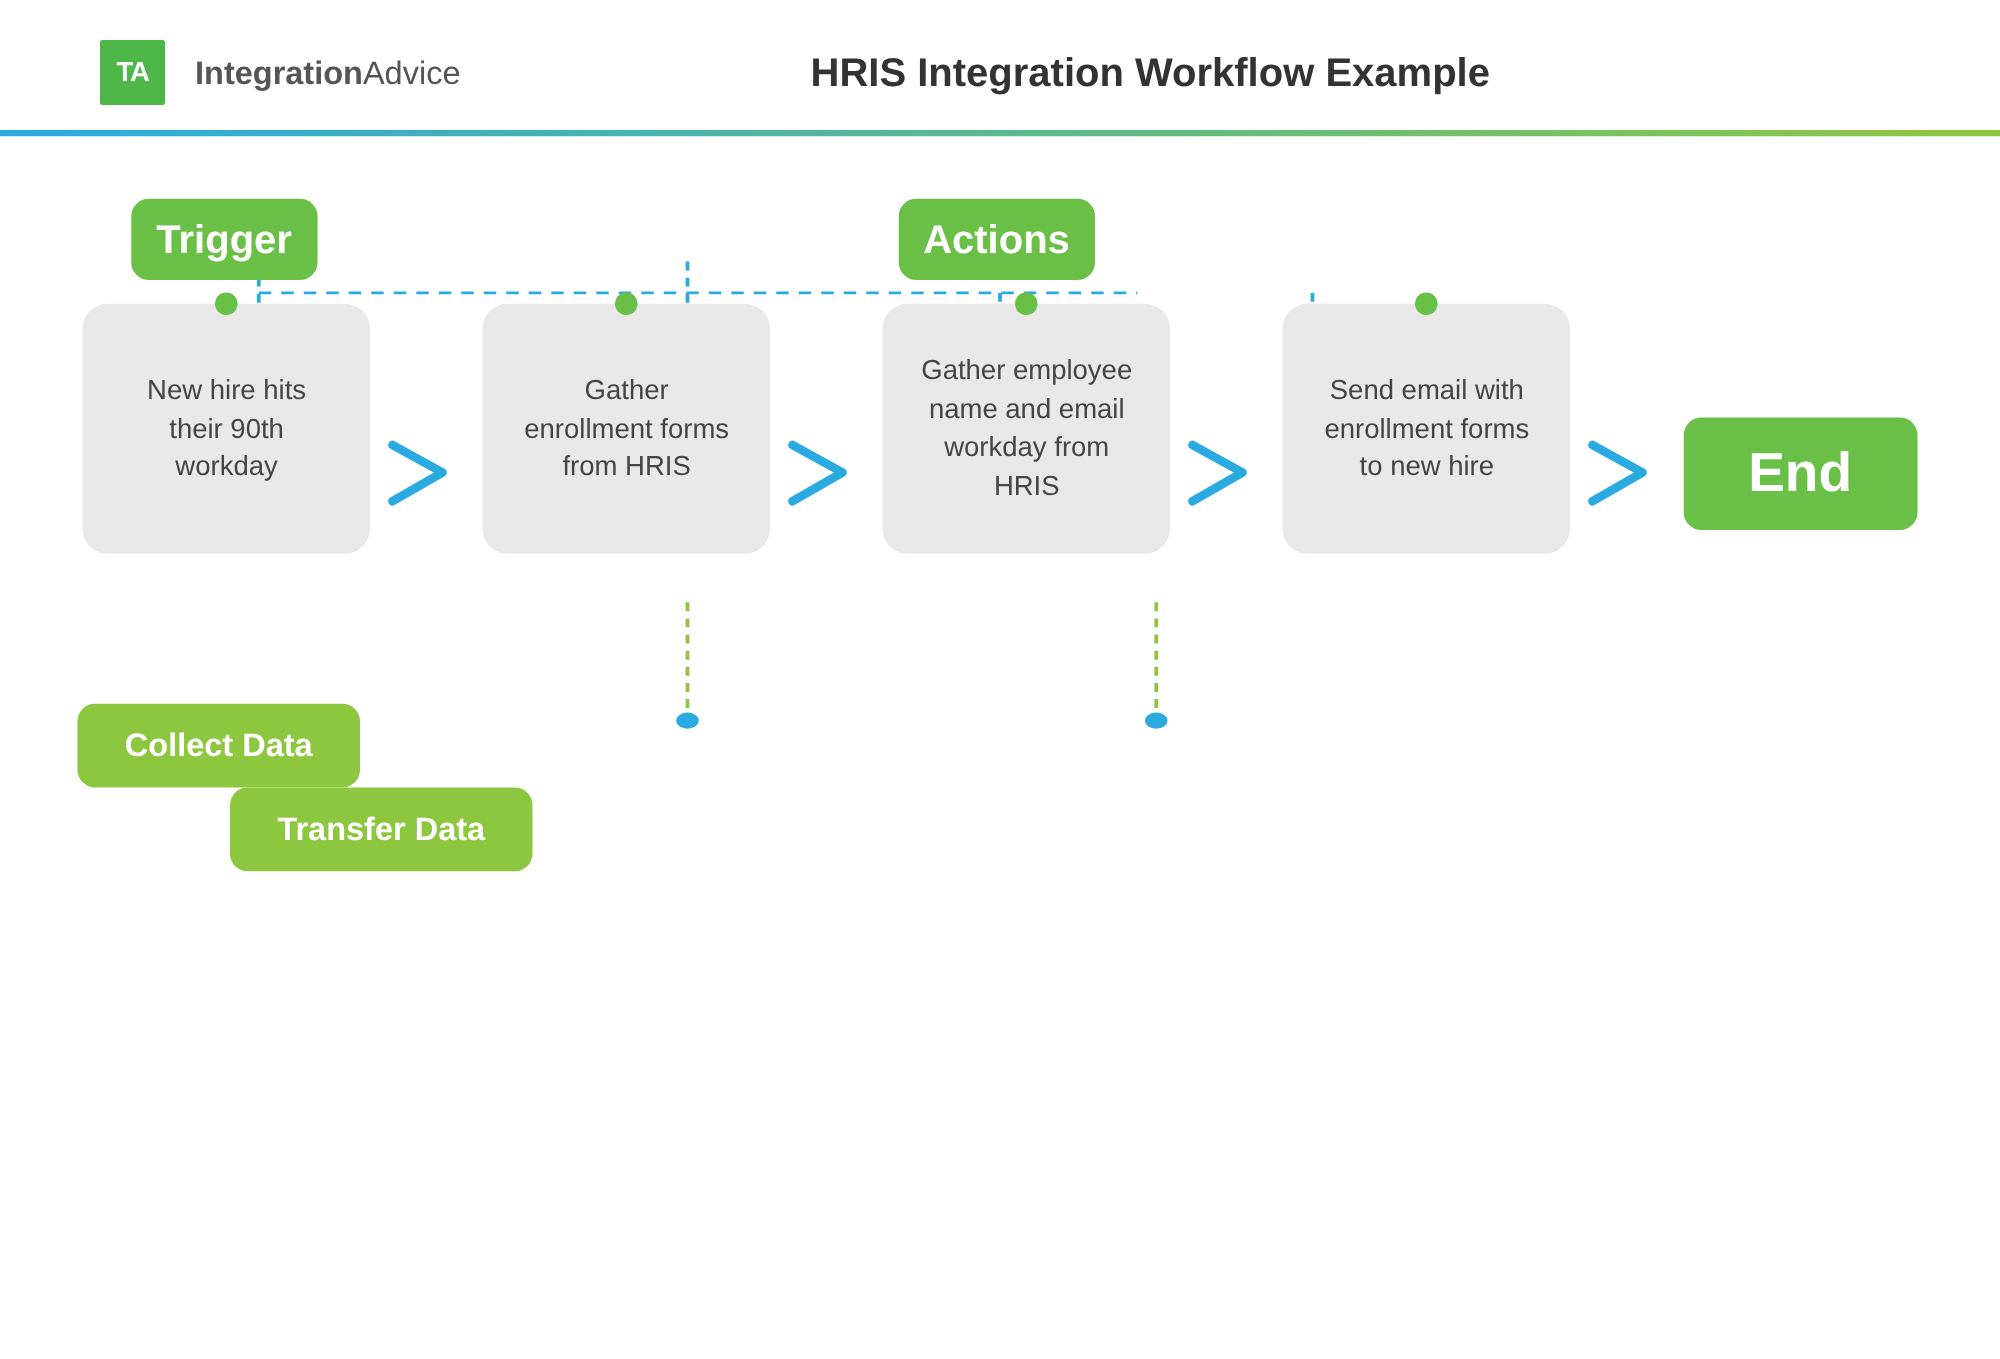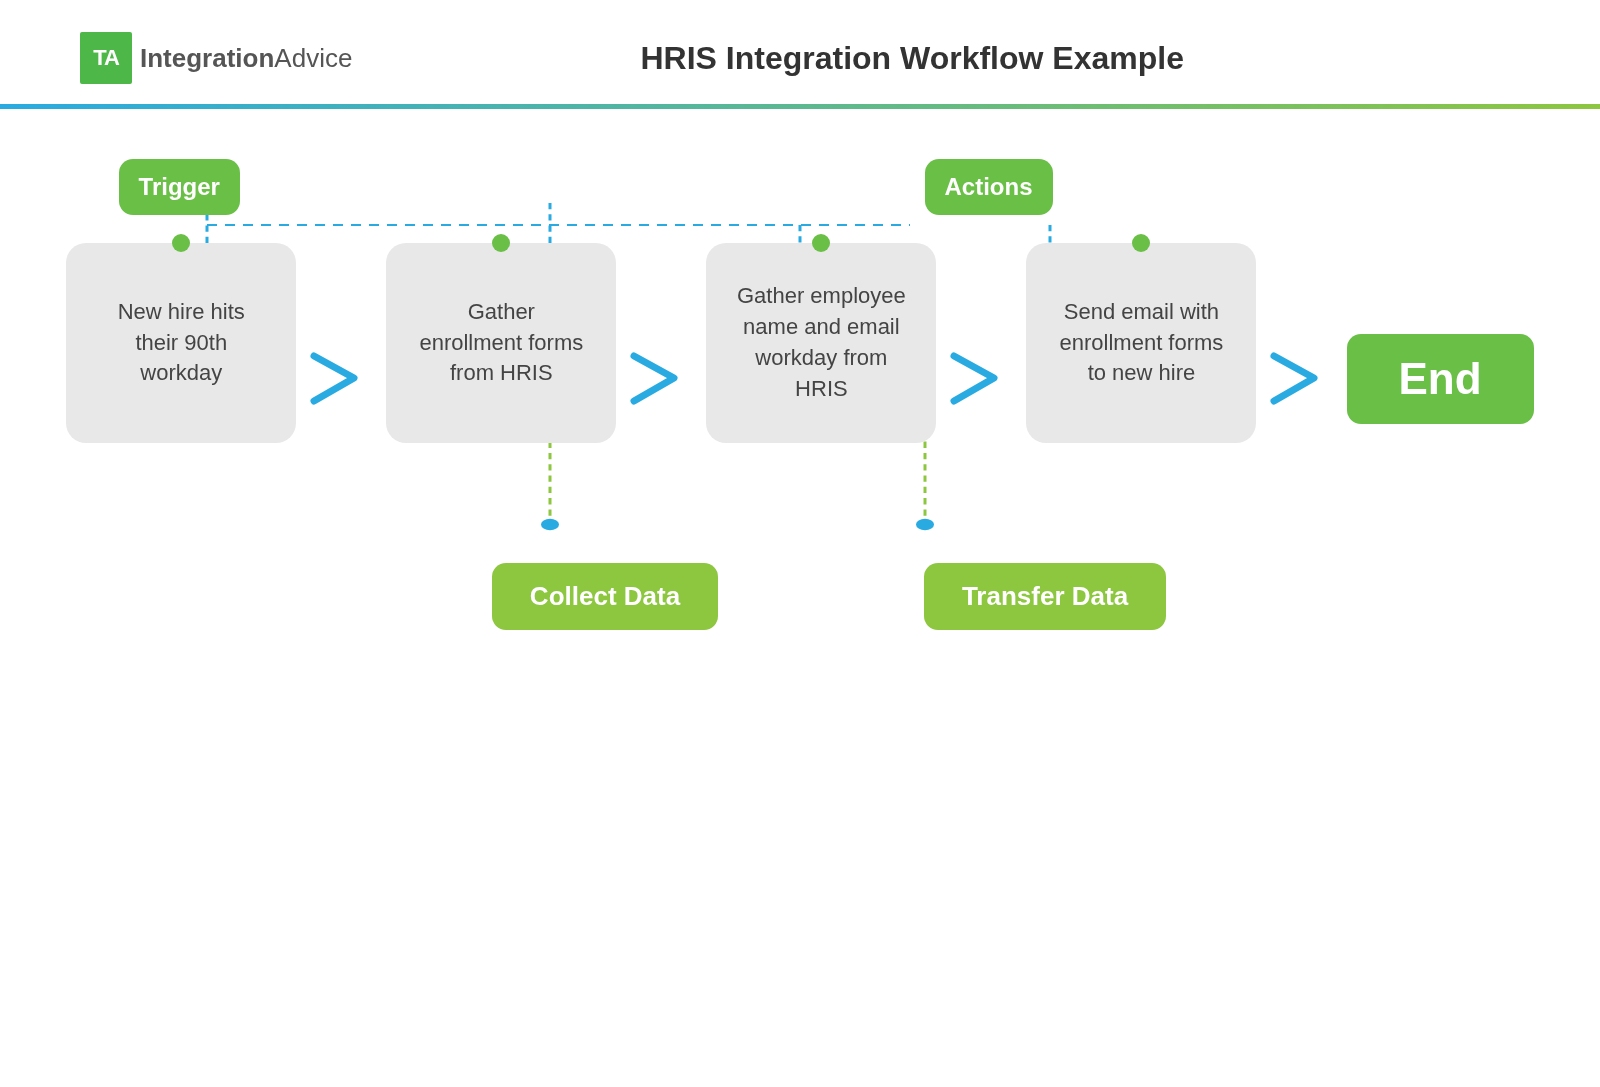--- a/index.html
+++ b/index.html
@@ -23,21 +23,21 @@
     .header {
       display: flex;
       align-items: center;
       padding: 32px 80px 0 80px;
       gap: 32px;
     }
 
     .logo {
       display: flex;
       align-items: center;
-      gap: 8px;
+      gap: 24px;
       flex-shrink: 0;
     }
 
     .logo-ta {
       background: #4db848;
       color: #fff;
       font-weight: 900;
       font-size: 22px;
       width: 52px;
       height: 52px;
@@ -72,21 +72,21 @@
       height: 5px;
       background: linear-gradient(to right, #29abe2, #8dc63f);
       margin: 20px 0 0 0;
       width: 100%;
     }
 
     
     .badge {
       background: #6abf47;
       color: #fff;
-      font-size: 24px;
+      font-size: 32px;
       font-weight: 700;
       border-radius: 14px;
       padding: 14px 20px;
       white-space: nowrap;
       z-index: 2;
       position: relative;
     }
 
     
     .dot {
@@ -223,21 +223,21 @@
       </div>
 
       <div style="width:80px;"></div>
 
       <div style="width:230px; display:flex; justify-content:center;">
         
       </div>
 
       <div style="width:80px;"></div>
 
-      <div style="width:540px; display:flex; justify-content:center;">
+      <div style="width:540px; display:flex; ">
         <div class="badge">Actions</div>
       </div>
 
       <div style="width:80px;"></div>
 
       <div style="width:180px; display:flex; justify-content:center;">
         
       </div>
     </div>
 
@@ -294,21 +294,21 @@
           <polyline points="5,5 45,27 5,50" fill="none" stroke="#29abe2" stroke-width="7" stroke-linejoin="round" stroke-linecap="round"></polyline>
         </svg>
       </div>
 
       <div class="card-node" style="margin-top:80px;">
         <div class="badge" style="font-size:44px; padding:20px 52px;">End</div>
       </div>
 
     </div>
 
-    <div style="display:flex; justify-content:center; margin-top:120px; position:relative; z-index:2; padding:0;">
+    <div style="display:flex; justify-content:flex-start; margin-top:120px; position:relative; z-index:2; padding:0;flex-direction:column;">
 
       <div style="width:230px;"></div>
 
       <div style="width:80px;"></div>
 
       <div style="width:230px; display:flex; justify-content:center;">
         <div class="bottom-badge">Collect Data</div>
       </div>
 
       <div style="width:80px;"></div>

